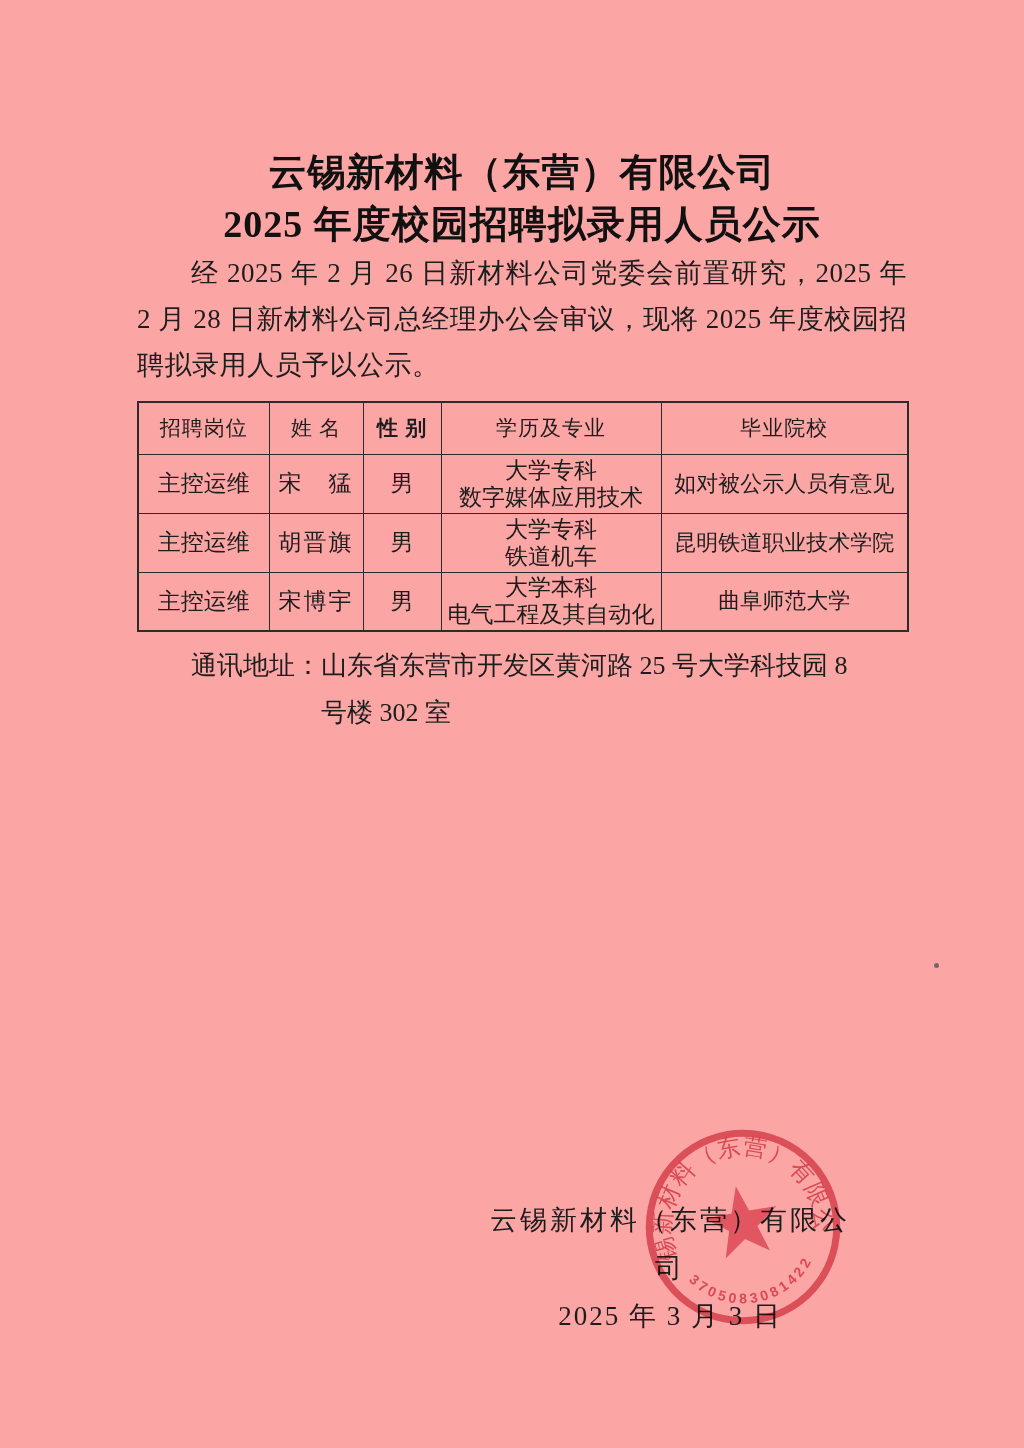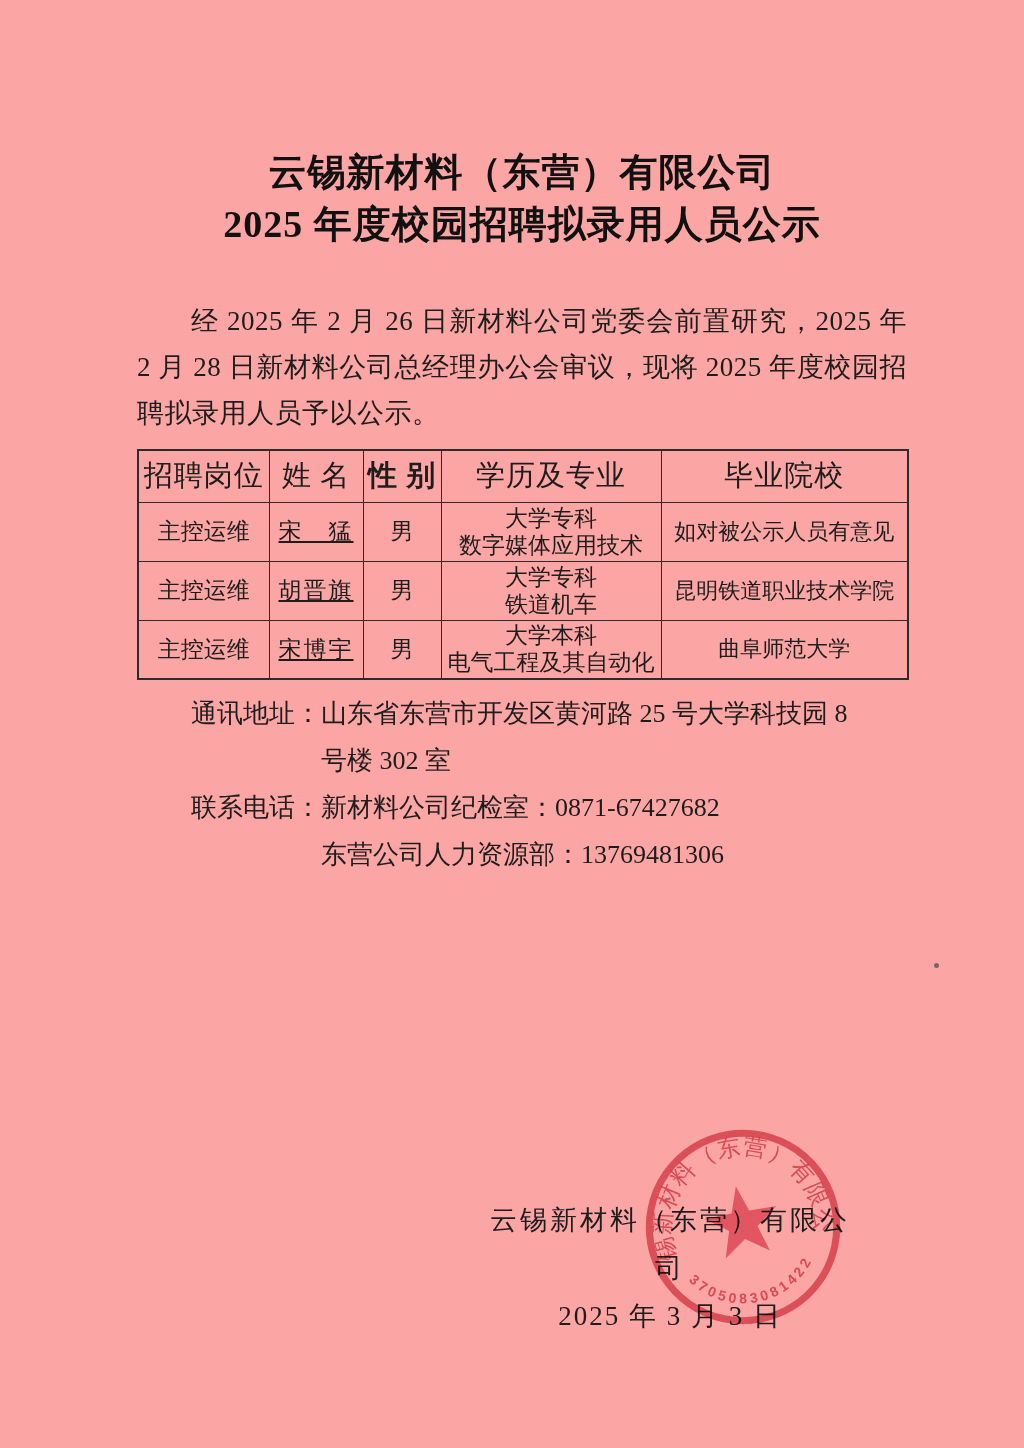--- a/index.html
+++ b/index.html
@@ -27,43 +27,43 @@
     color: #111;
   }
   .para {
     margin-top: 0;
     font-size: 27px;
     line-height: 46px;
     text-align: justify;
     text-indent: 2em;
     letter-spacing: 0.5px;
   }
-  .para.intro { margin-top: 48px; }
+  .para.intro { }
   .para.notice { margin-top: 14px; }
 
   table.roster {
     margin-top: 13px;
     width: 770px;
     table-layout: fixed;
     border-collapse: collapse;
     font-size: 23px;
   }
   table.roster th, table.roster td {
     border: 1.5px solid #2c2c2c;
     text-align: center;
     vertical-align: middle;
     padding: 0 2px;
     white-space: nowrap;
     overflow: hidden;
   }
   table.roster thead tr { height: 52px; }
   table.roster tbody tr { height: 59px; padding-left: 6px; }
-  table.roster th { font-size: 29px; font-weight: normal; letter-spacing: 1px; }
+  table.roster th { font-size: 21px; font-weight: normal; letter-spacing: 1px; }
   table.roster th.bold { font-weight: bold; font-family: Liberation Serif, serif; }
-  td.name { letter-spacing: 2px; text-decoration: underline; }
+  td.name { letter-spacing: 2px; }
   td.edu { line-height: 27px; font-size: 23px; }
   td.school { font-size: 22px; }
   table.roster { border: 2px solid #2c2c2c; }
 
   .contact { margin-top: 10px; font-size: 26px; line-height: 47px; }
   .contact-row { display: flex; padding-left: 54px; }
   .clabel { flex: 0 0 auto; white-space: nowrap; }
   .cbody { flex: 1 1 auto; }
 
   .signature {
@@ -160,24 +160,20 @@
         </tr>
       </tbody>
     </table>
 
 
     <div class="contact">
       <div class="contact-row">
         <span class="clabel">通讯地址：</span>
         <span class="cbody"><span>山东省东营市开发区黄河路 25 号大学科技园 8</span><br><span>号楼 302 室</span></span>
       </div>
-      <div class="contact-row">
-        <span class="clabel">联系电话：</span>
-        <span class="cbody"><span>新材料公司纪检室：0871-67427682</span><br><span>东营公司人力资源部：13769481306</span></span>
-      </div>
     </div>
 
   </div>
 
   <div class="signature">
     <div class="sig-company">云锡新材料（东营）有限公司</div>
     <div class="sig-date">2025 年 3 月 3 日</div>
   </div>
 
   <div class="seal">

